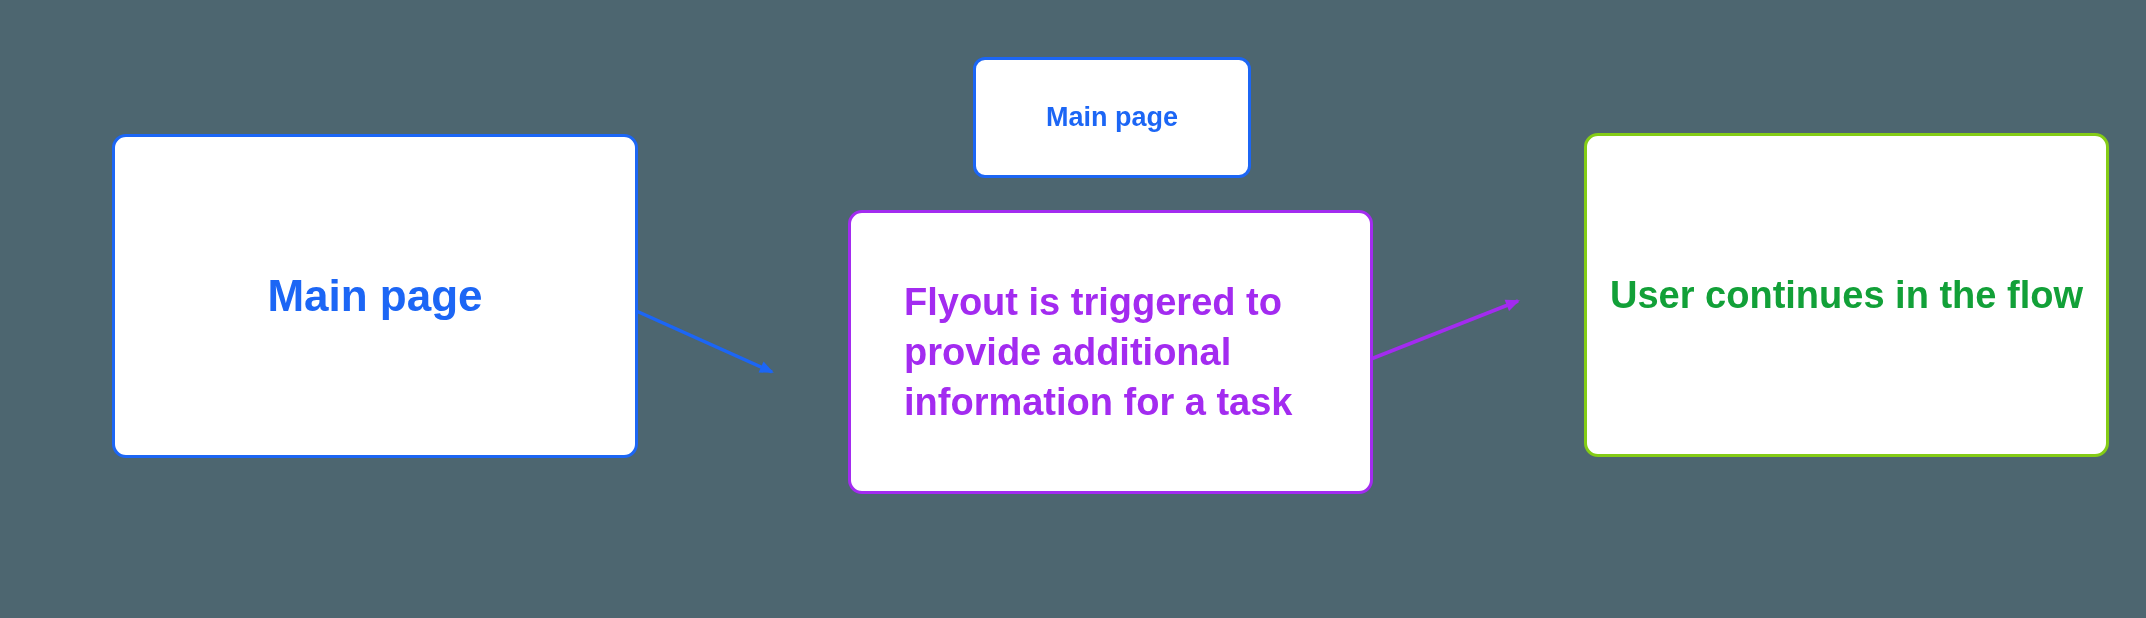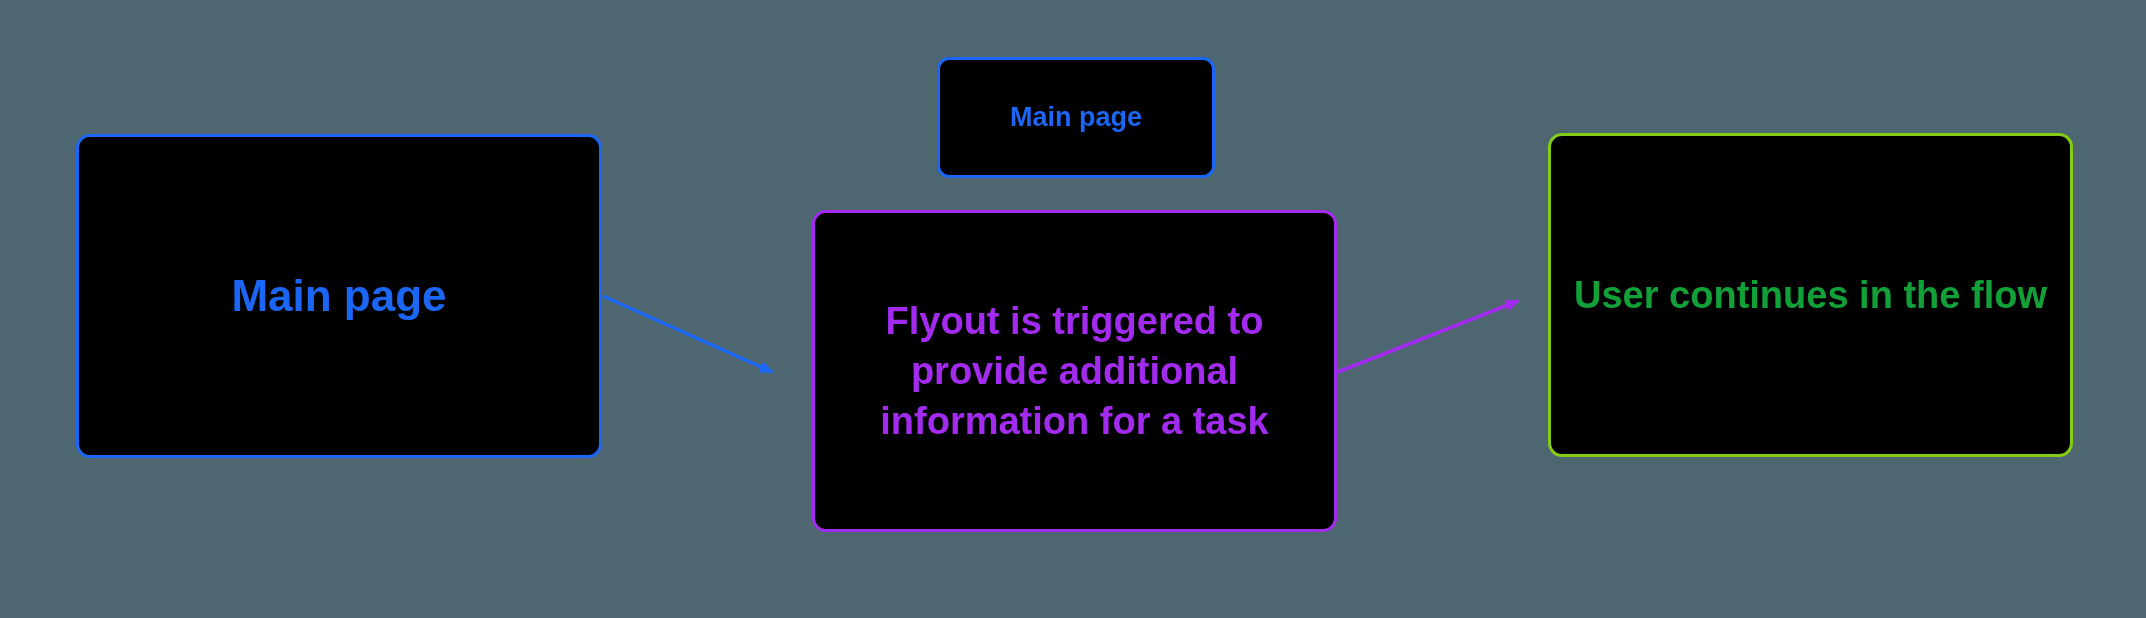--- a/index.html
+++ b/index.html
@@ -20,27 +20,28 @@
   .edges {
     position: absolute;
     left: 0;
     top: 0;
     width: 2146px;
     height: 618px;
     pointer-events: none;
   }
   .node {
     position: absolute;
-    background: #000000;
+    background: #ffffff;
     display: flex;
     align-items: center;
     justify-content: center;
-    text-align: center;
+    text-align: left;
     font-weight: 700;
     box-sizing: border-box;
+    margin-left: 36px;
   }
   .node-main-left {
     left: 76px;
     top: 134px;
     width: 526px;
     height: 324px;
     border: 3px solid #1C66F5;
     border-radius: 14px;
     color: #1C66F5;
     font-size: 44px;
@@ -52,21 +53,21 @@
     height: 121px;
     border: 3px solid #1C66F5;
     border-radius: 12px;
     color: #1C66F5;
     font-size: 27px;
   }
   .node-flyout {
     left: 812px;
     top: 210px;
     width: 525px;
-    height: 322px;
+    height: 284px;
     border: 3px solid #A32BF0;
     border-radius: 14px;
     color: #A32BF0;
     font-size: 38px;
     line-height: 50px;
     padding: 0 53px;
   }
   .node-continue {
     left: 1548px;
     top: 133px;

